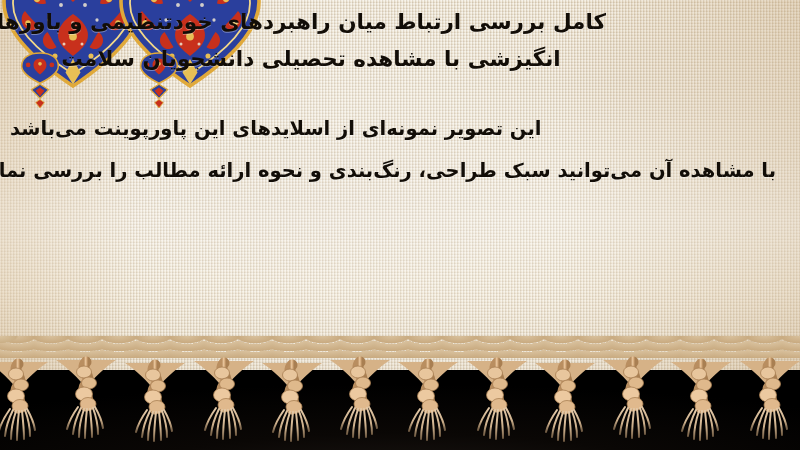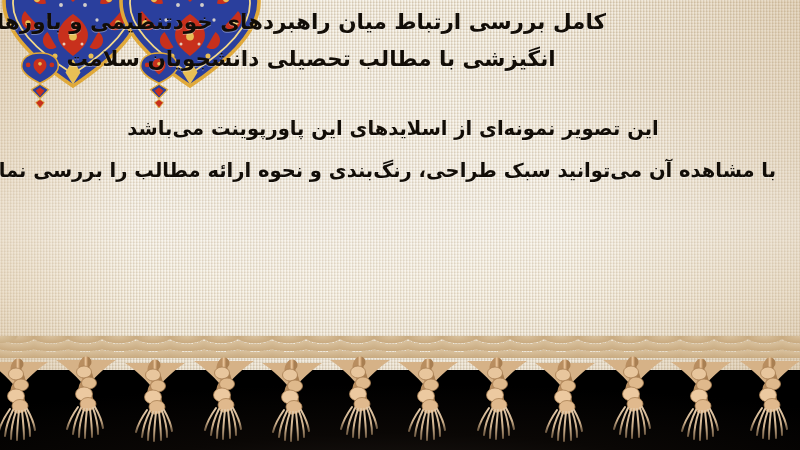--- a/index.html
+++ b/index.html
@@ -71,21 +71,21 @@
   .title .ln{display:block;white-space:nowrap;}
   .title .ln.l1{text-align:center;padding-right:180px;}
   .title .ln.l2{text-align:center;padding-right:180px;}
 
   .body{
     position:absolute;right:14px;top:108px;width:776px;
     color:#120d07;
     font-size:19.5px;line-height:42px;font-weight:bold;
     text-shadow:0 1px 0 rgba(255,255,255,0.32);
   }
-  .body .ln{display:block;white-space:nowrap;text-align:center;}
+  .body .ln{display:block;white-space:nowrap;text-align:left;}
   .body .ln.b1{padding-right:10px;}
   .body .ln.b2{padding-right:10px;}
   .body .ln.b3{padding-right:10px;}
 </style>
 </head>
 <body>
 
 <div class="slide">
 
   <div class="velvet"></div>
@@ -224,21 +224,21 @@
         <use href="#tassel" x="701" y="26"></use>
         <use href="#tassel" x="770" y="25"></use>
       </g>
     </svg>
   </div>
 
   <div class="textwrap">
 
     <div class="title">
       <span class="ln l1">کامل بررسی ارتباط میان راهبردهای خودتنظیمی و باورهای</span>
-      <span class="ln l2">انگیزشی با مطالب تحصیلی دانشجویان سلامت</span>
+      <span class="ln l2">انگیزشی با مشاهده تحصیلی دانشجویان سلامت</span>
     </div>
 
     <div class="body">
       <span class="ln b1">این تصویر نمونه‌ای از اسلایدهای این پاورپوینت می‌باشد</span>
       <span class="ln b2">با مشاهده آن می‌توانید سبک طراحی، رنگ‌بندی و نحوه ارائه مطالب را بررسی نمایید</span>
     </div>
 
   </div>
 </div>
 

